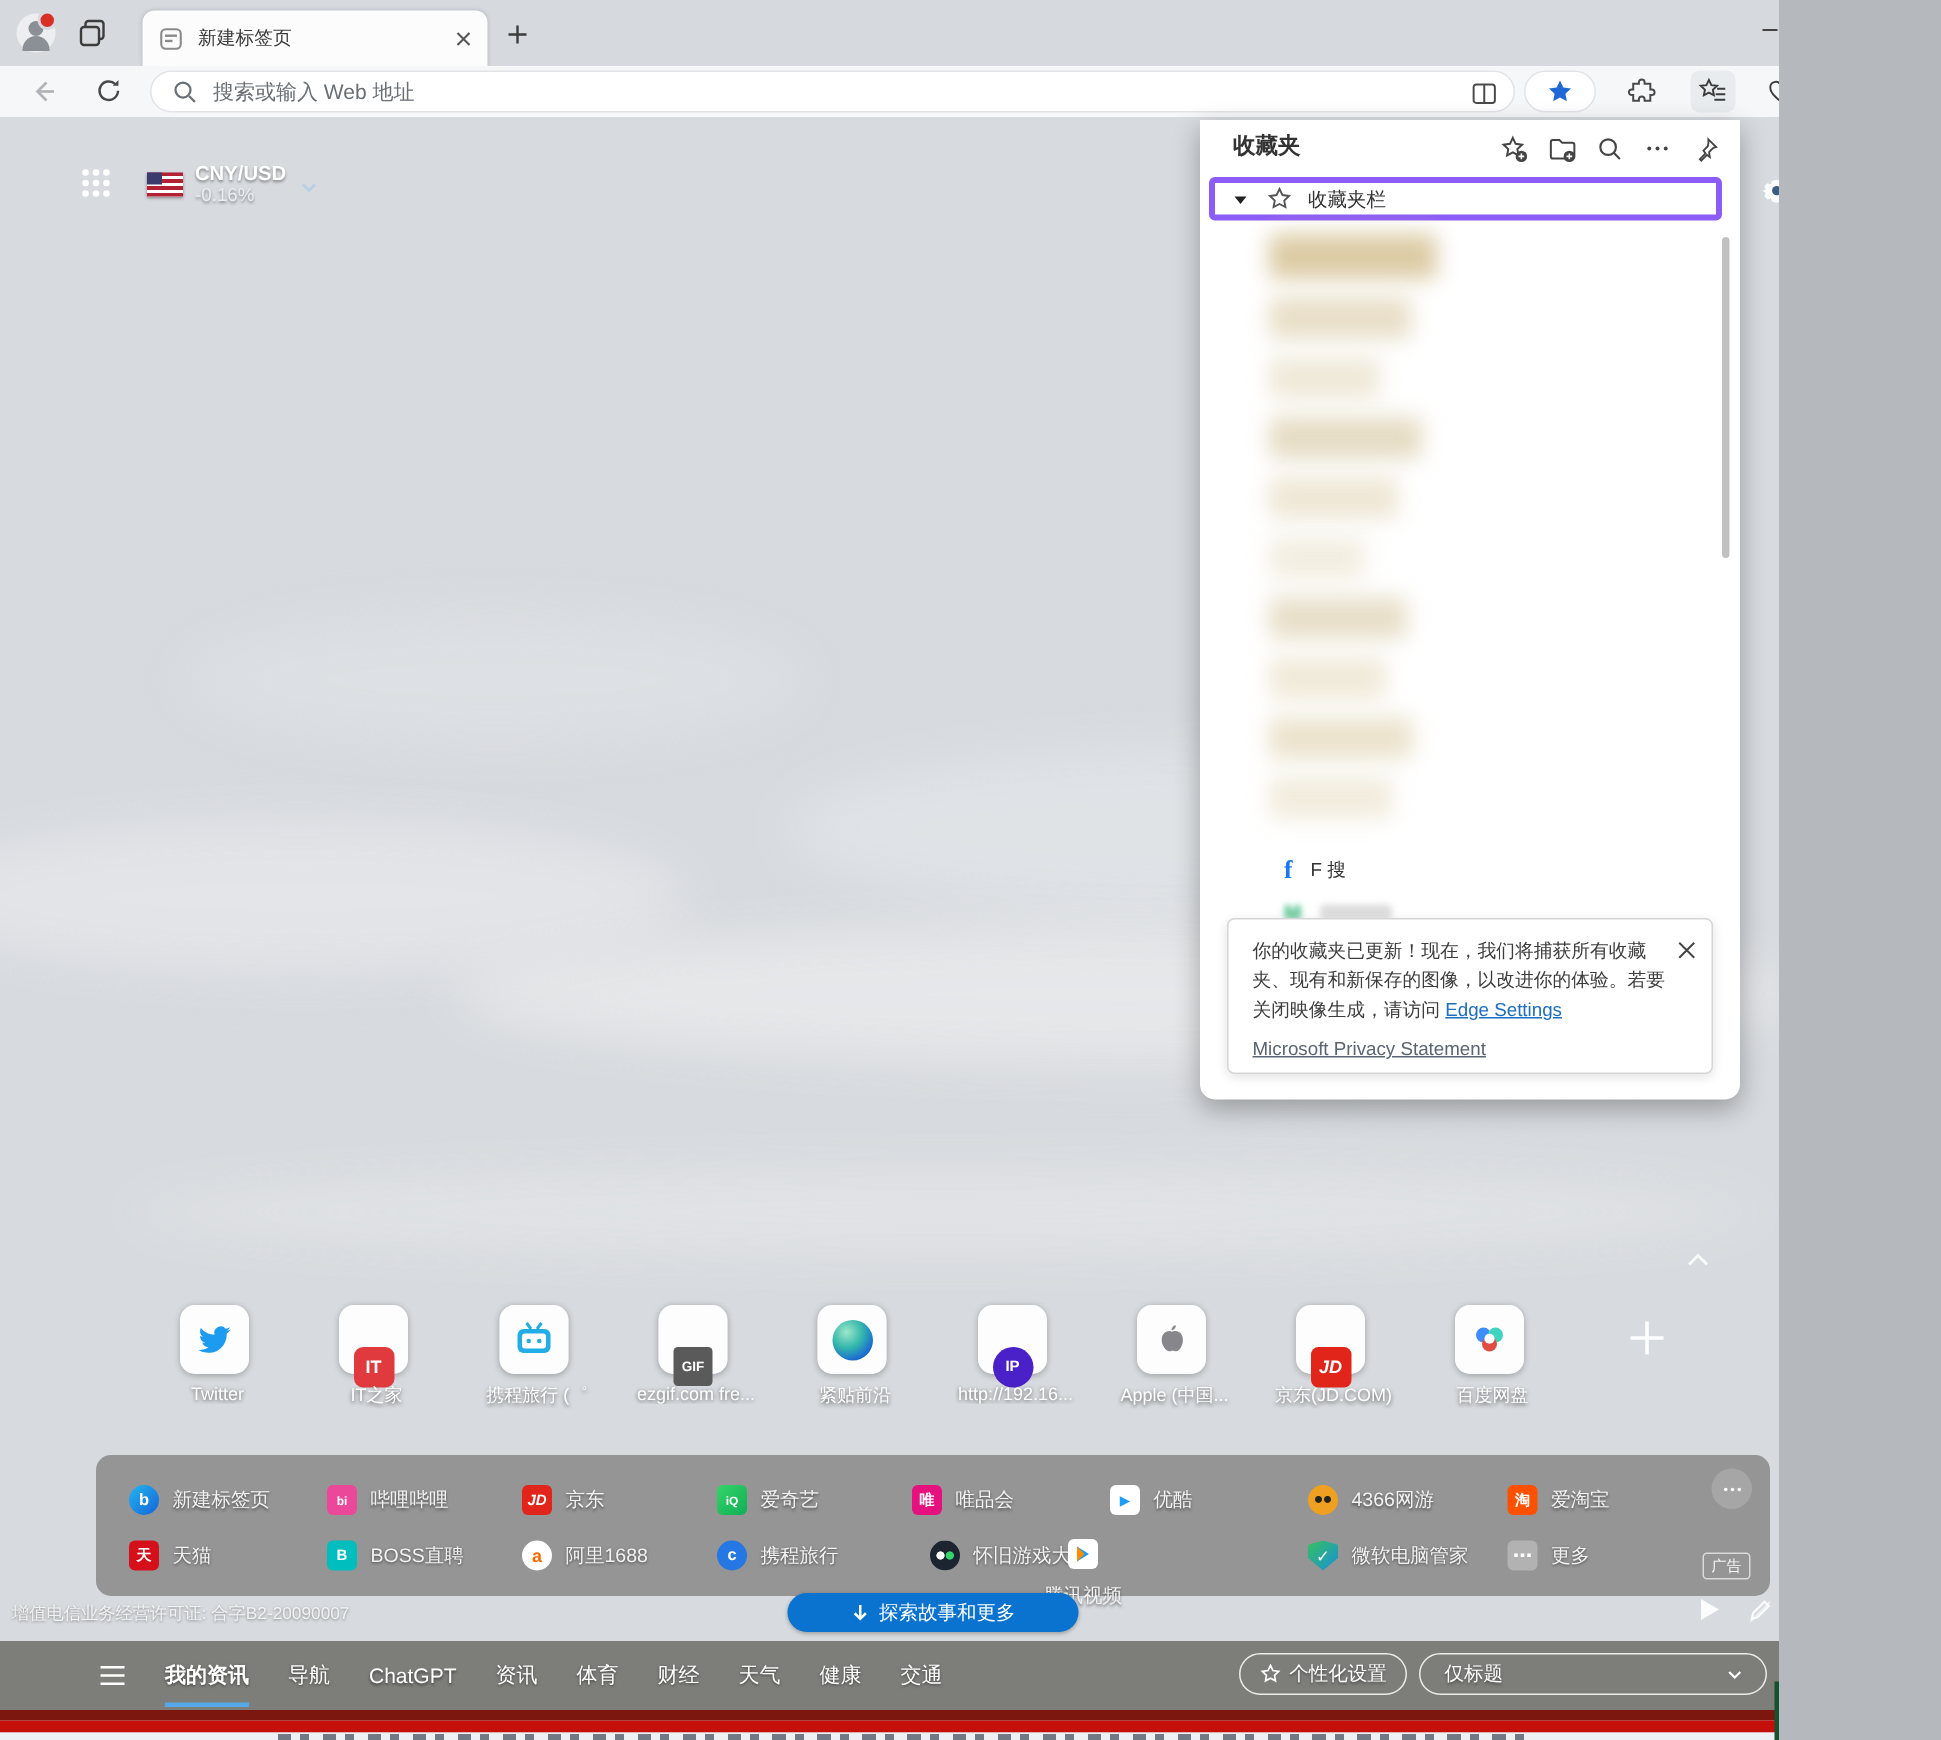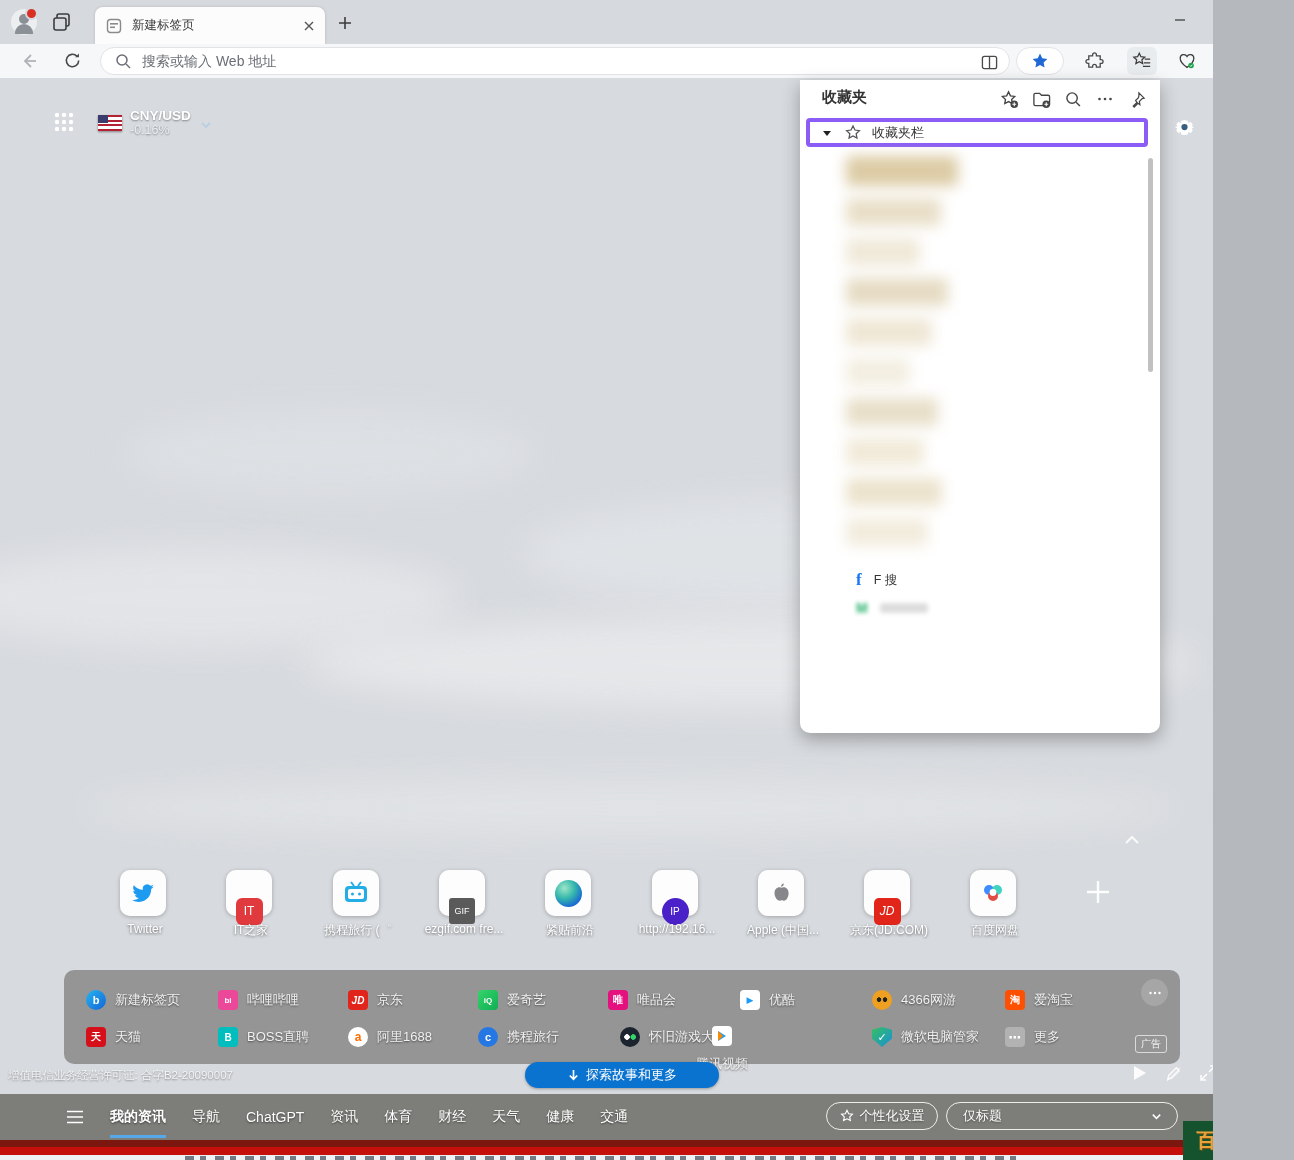--- a/index.html
+++ b/index.html
@@ -1,17 +1,17 @@
 <!DOCTYPE html>
 <html><head>
 <meta charset="utf-8">
 <style>
   html,body{margin:0;padding:0;background:#b5b8bd;}
   #screen{position:relative;width:1186px;height:1160px;overflow:hidden;
-    font-family:"Liberation Sans","DejaVu Sans",sans-serif;background:#d7dade;padding-left:27px;
+    font-family:"Liberation Sans","DejaVu Sans",sans-serif;background:#d7dade;
     -webkit-font-smoothing:antialiased;}
   .abs{position:absolute;}
   .row{display:flex;align-items:center;}
 
   
   #titlebar{position:absolute;left:0;top:0;width:1294px;height:44px;background:#d6d9de;}
   .tab{position:absolute;left:95px;top:7px;width:230px;height:37px;background:#fcfcfd;
     border-radius:8px 8px 0 0;box-shadow:0 0 3px rgba(0,0,0,.15);display:flex;align-items:center;}
   .tab-title{font-size:12.5px;color:#3b3b3b;margin-left:10px;flex:1;white-space:nowrap;overflow:hidden;}
   .winbtn{position:absolute;top:0;width:46px;height:40px;display:flex;align-items:center;justify-content:center;}
@@ -44,21 +44,21 @@
   #ntpsearch{position:absolute;left:242px;top:155px;width:714px;height:44px;background:rgba(255,255,255,.96);
     border-radius:22px;display:flex;align-items:center;box-shadow:0 2px 8px rgba(0,0,0,.18);}
   #ntpsearch input{border:none;outline:none;background:transparent;font-size:15px;color:#444;width:420px;margin-left:10px;font-family:inherit;}
   #ntpsearch input::placeholder{color:#5c5c5c;}
 
   
   .ql{position:absolute;width:46px;height:46px;top:792px;background:rgba(255,255,255,.94);
     border-radius:10px;box-shadow:0 1px 4px rgba(0,0,0,.25);display:flex;align-items:center;justify-content:center;}
   .qlabel{position:absolute;top:844px;width:104px;text-align:center;font-size:12px;color:#fff;
     text-shadow:0 1px 3px rgba(0,0,0,.6);white-space:nowrap;overflow:hidden;}
-  .brandsq{display:flex;align-items:center;justify-content:center;color:#fff;font-weight:normal;border-radius:6px;margin-top:36px;}
+  .brandsq{display:flex;align-items:center;justify-content:center;color:#fff;font-weight:bold;border-radius:6px;margin-top:36px;}
 
   
   #infogrid{position:absolute;left:64px;top:892px;width:1116px;height:94px;background:rgba(40,38,28,.38);border-radius:10px;}
   .gi{position:absolute;display:flex;align-items:center;gap:9px;height:22px;}
   .gi span.lbl{font-size:13px;color:#f2f2f2;text-shadow:0 1px 2px rgba(0,0,0,.5);white-space:nowrap;}
   .gicon{width:20px;height:20px;border-radius:4px;display:flex;align-items:center;justify-content:center;
     color:#fff;font-weight:bold;font-size:10px;flex:none;}
 
   
   .license{position:absolute;left:8px;top:990px;font-size:11.5px;color:rgba(255,255,255,.82);text-shadow:0 1px 2px rgba(0,0,0,.4);}
@@ -609,20 +609,27 @@
 
     <div class="abs row" style="left:56px;top:490px;gap:12px;">
       <span style="font-size:17px;font-weight:bold;color:#1877f2;font-family:'Liberation Serif','DejaVu Serif',serif;">f</span>
       <span style="font-size:12.5px;color:#333;">F 搜</span>
     </div>
     <div class="abs row" style="left:56px;top:520px;gap:12px;filter:blur(2px);">
       <span style="font-size:14px;font-weight:bold;color:#21b06a;">M</span>
       <span style="width:48px;height:10px;border-radius:3px;background:#ddd;"></span>
     </div>
 
+    <div class="notice">
+      <div class="txt"><span>你的收藏夹已更新！现在，我们将捕获所有收藏夹、现有和新保存的图像，以改进你的体验。若要关闭映像生成，请访问 </span><a href="#">Edge Settings</a></div>
+      <a href="#" class="privacy">Microsoft Privacy Statement</a>
+      <svg style="position:absolute;right:10px;top:14px;" width="13" height="13" viewBox="0 0 13 13">
+          <path d="M1.5 1.5l10 10M11.5 1.5l-10 10" stroke="#444" stroke-width="1.3"></path>
+        </svg>
+    </div>
 
     <div class="abs" style="left:348px;top:78px;width:5px;height:214px;background:#c1c1c1;border-radius:3px;"></div>
   </div>
 
   <div id="watermark">
     <span>百度知道</span>
   </div>
 
 </div>
 

